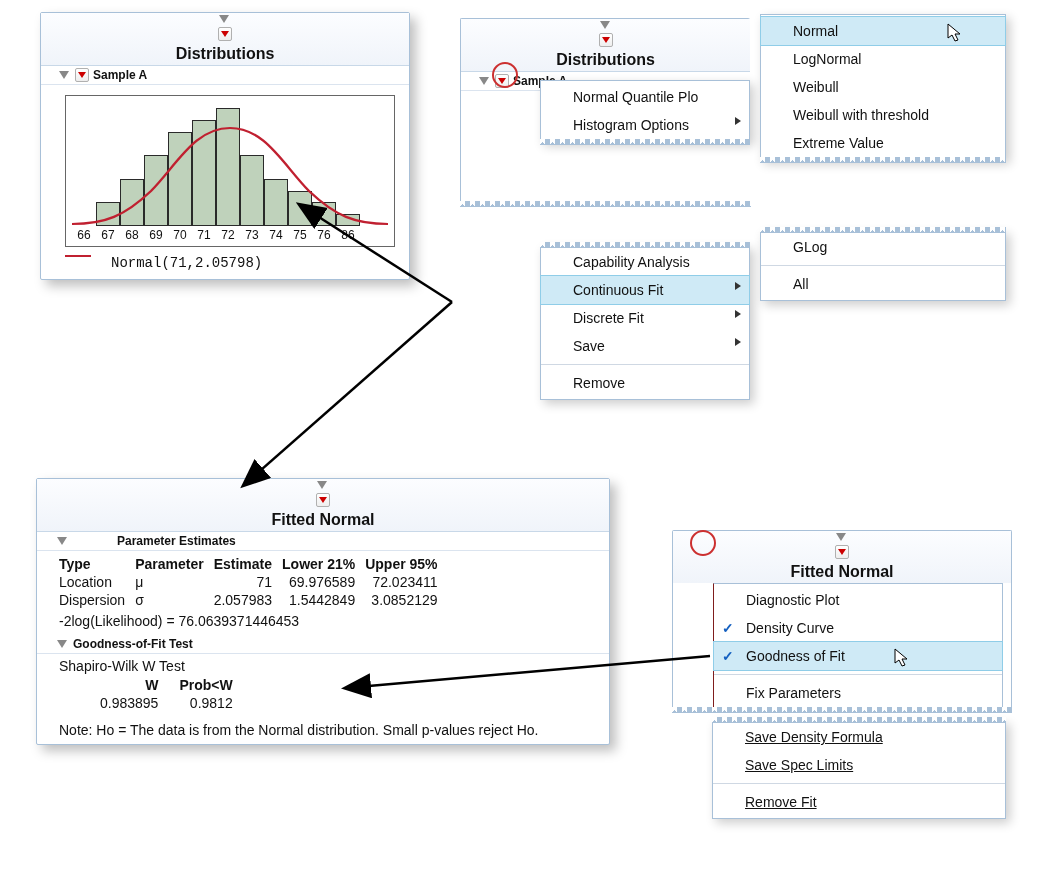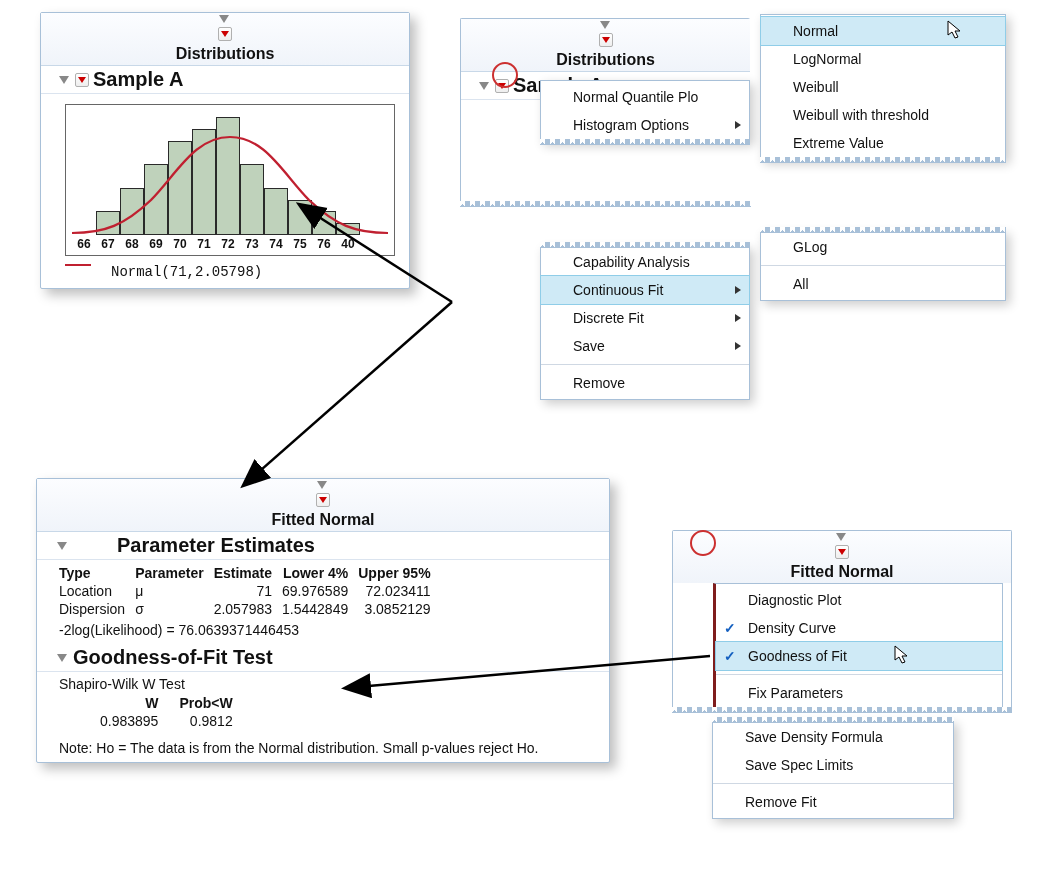--- a/index.html
+++ b/index.html
@@ -36,21 +36,21 @@
     padding: 2px 4px;
     border-bottom: 1px solid #c8d8e8;
     background: linear-gradient(#fcfdff,#f0f4fa);
     flex-direction: column;
   }
   .sub-header {
     display: flex;
     align-items: center;
     gap: 4px;
     font-weight: bold;
-    font-size: 20px;
+    font-size: 12px;
     padding: 2px 4px 2px 18px;
     border-bottom: 1px solid #dbe4ef;
   }
   .disclosure {
     width: 0; height: 0; display: inline-block;
     border-left: 5px solid transparent;
     border-right: 5px solid transparent;
     border-top: 8px solid #888;
     margin-right: 2px;
   }
@@ -70,21 +70,21 @@
   .menu {
     position: absolute;
     background: #fff;
     border: 1px solid #a8c0d8;
     box-shadow: 4px 4px 10px rgba(0,0,0,.2);
     font-size: 14px;
     padding: 2px 0;
   }
   .menu-item {
     display: flex;
-    align-items: center;
+    align-items: flex-start;
     padding: 6px 24px 6px 32px;
     position: relative;
     white-space: nowrap;
   }
   .menu-item.highlight { background: #cfeaf6; outline: 1px solid #8fcde8; }
   .menu-item .submenu-arrow {
     position: absolute; right: 8px;
     width: 0; height: 0;
     border-top: 4px solid transparent;
     border-bottom: 4px solid transparent;
@@ -107,21 +107,21 @@
     position: absolute;
     width: 26px; height: 26px;
     border: 2px solid #cc3030;
     border-radius: 50%;
     pointer-events: none;
   }
   .hist-box { border: 1px solid #666; margin: 10px 14px 4px 24px; padding: 10px 6px 4px 6px; }
   .bars { display:flex; align-items:flex-end; height:120px; gap:0; position:relative; }
   .bar { width: 24px; background:#bfd2bb; border:1px solid #2a2a2a; }
   .xticks { display:flex; gap:0; font-size:12px; margin-top:2px; }
-  .xticks span { width:24px; text-align:center;font-weight:bold; }
+  .xticks span { width:24px; text-align:center; }
   .legend-row { display:flex; align-items:flex-start; gap:20px; margin:8px 0 8px 24px; font-size:14px;font-family:Liberation Mono, monospace;}
   .legend-swatch { width:26px; height:0; border-top:2px solid #c02030; }
   table.params { border-collapse: collapse; margin:4px 8px 2px 22px; font-size:14px; }
   table.params th { text-align:left; font-weight:bold; padding:1px 10px 1px 0; }
   table.params td { padding:1px 10px 1px 0; }
   table.params td.num, table.params th.num { text-align:right; }
   .gof { margin:4px 8px 6px 22px; font-size:14px; }
   .curve { position:absolute; left:0; top:0; width:100%; height:100%; pointer-events:none;}
   svg.arrow { position:absolute; overflow:visible; }
   .cursor-default {
@@ -166,21 +166,21 @@
         <span>67</span>
         <span>68</span>
         <span>69</span>
         <span>70</span>
         <span>71</span>
         <span>72</span>
         <span>73</span>
         <span>74</span>
         <span>75</span>
         <span>76</span>
-        <span>40</span>
+        <span>86</span>
       </div>
   </div>
   <div class="legend-row">
     <span class="legend-swatch"></span>
     <span>Normal(71,2.05798)</span>
   </div>
 </div>
 
 <div class="panel-no-shadow torn-bottom" style="left:460px; top:18px; width:290px; height:185px; border-bottom:none; border-right:none;">
   <div class="section-header" style="border-right:none;">
@@ -270,21 +270,21 @@
   <div class="sub-header" style="padding-left:20px;gap:48px;">
     <span class="disclosure"></span>
     <span>Parameter Estimates</span>
   </div>
   <table class="params">
     <tbody>
         <tr>
       <th>Type</th>
       <th>Parameter</th>
       <th class="num">Estimate</th>
-      <th class="num">Lower 4%</th>
+      <th class="num">Lower 21%</th>
       <th class="num">Upper 95%</th>
     </tr>
     <tr>
       <td>Location</td>
       <td>μ</td>
       <td class="num">71</td>
       <td class="num">69.976589</td>
       <td class="num">72.023411</td>
     </tr>
     <tr>
@@ -319,21 +319,21 @@
     <div style="margin-top:10px;">Note: Ho = The data is from the Normal distribution. Small p-values reject Ho.</div>
   </div>
 </div>
 
 <div class="panel-no-shadow torn-bottom" style="left:672px; top:530px; width:340px; border-bottom:none;">
   <div class="section-header" style="border-bottom:none;">
     <span class="disclosure"></span>
     <span class="red-dropdown"></span>
     <span>Fitted Normal</span>
   </div>
-  <div class="menu" style="position:relative; left:40px; width:290px; box-shadow:none; border-left:3px solid #7f1d1d; border-right:1px solid #a8c0d8; border-top:1px solid #a8c0d8; border-bottom:none;">
+  <div class="menu" style="position:relative; left:40px; width:290px; box-shadow:none; border-left:1px solid #7f1d1d; border-right:1px solid #a8c0d8; border-top:1px solid #a8c0d8; border-bottom:none;">
     <div class="menu-item">
       <span>Diagnostic Plot</span>
     </div>
     <div class="menu-item">
       <span class="check">✓</span>
       <span>Density Curve</span>
     </div>
     <div class="menu-item highlight">
       <span class="check">✓</span>
       <span>Goodness of Fit</span>
@@ -344,21 +344,21 @@
       </span>
     </div>
     <div class="menu-sep"></div>
     <div class="menu-item">
       <span>Fix Parameters</span>
     </div>
   </div>
 </div>
 <div class="circle-highlight" style="left:690px; top:530px;"></div>
 
-<div class="menu torn-top" style="left:712px; top:720px; width:242px;">
+<div class="menu torn-top" style="left:712px; top:720px; width:294px;text-decoration:underline;">
   <div class="menu-item">
     <span>Save Density Formula</span>
   </div>
   <div class="menu-item">
     <span>Save Spec Limits</span>
   </div>
   <div class="menu-sep"></div>
   <div class="menu-item">
     <span>Remove Fit</span>
   </div>

